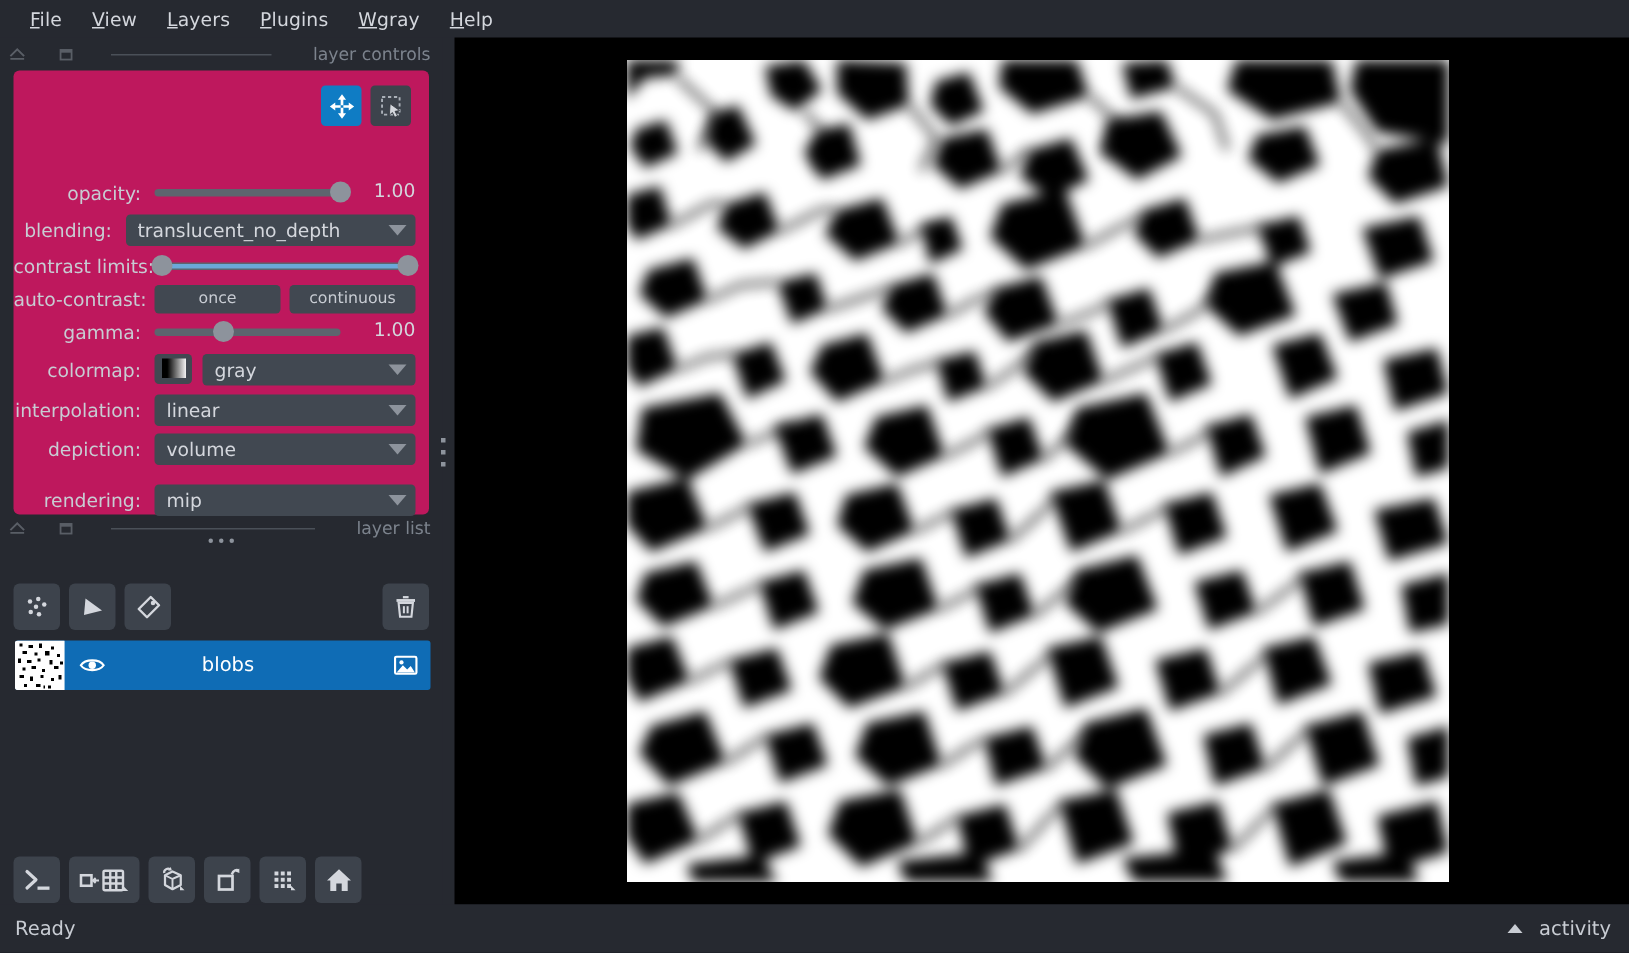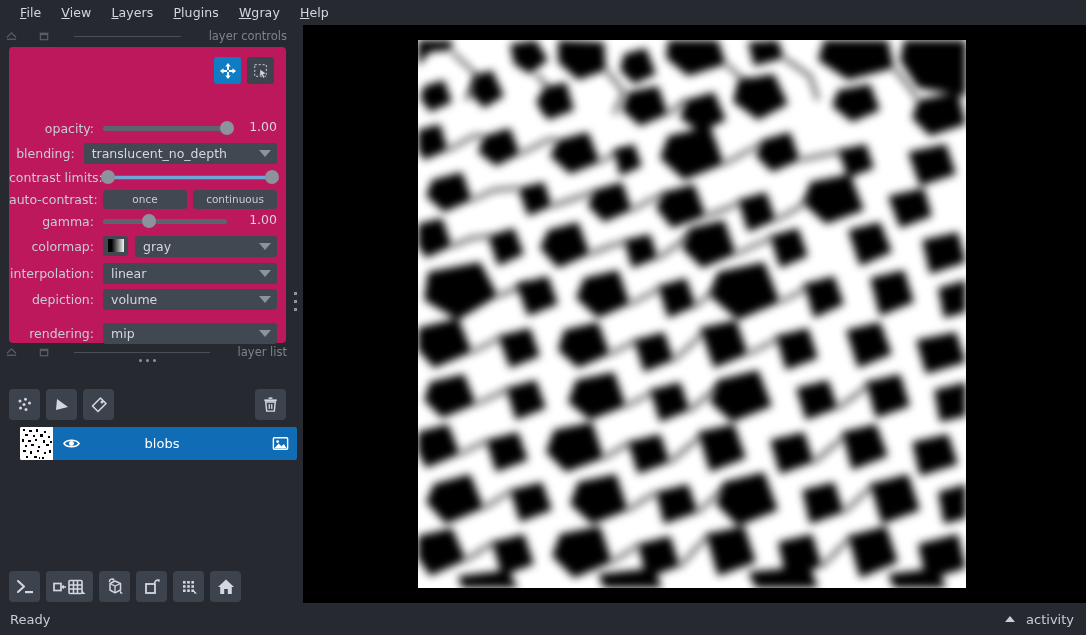--- a/index.html
+++ b/index.html
@@ -264,21 +264,21 @@
     top: 0;
     width: 31px; height: 31px;
     border-radius: 4px;
     background: #3d434c;
     display: flex;
     align-items: center;
     justify-content: center;
   }
   .layer-row {
     position: absolute;
-    left: 20px; top: 402px;
+    left: 10px; top: 402px;
     width: 277px; height: 33px;
     background: #0f6cb5;
     border-radius: 2px;
     display: flex;
     align-items: center;
     overflow: hidden;
   }
   .layer-thumb {
     width: 33px; height: 33px;
     flex: 0 0 auto;

